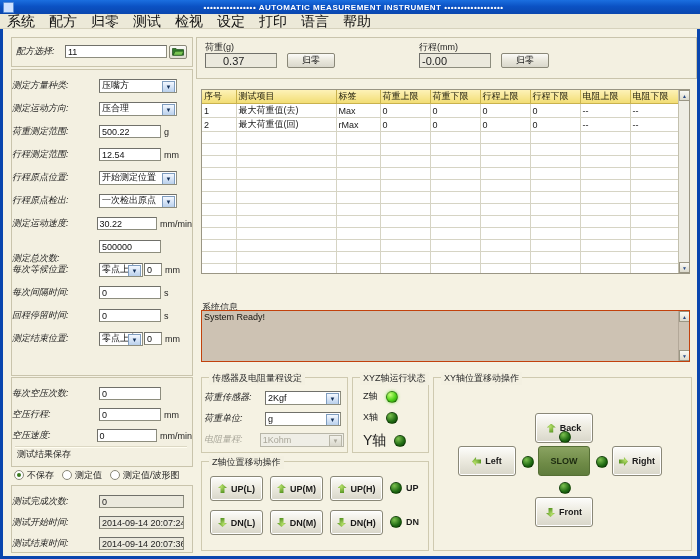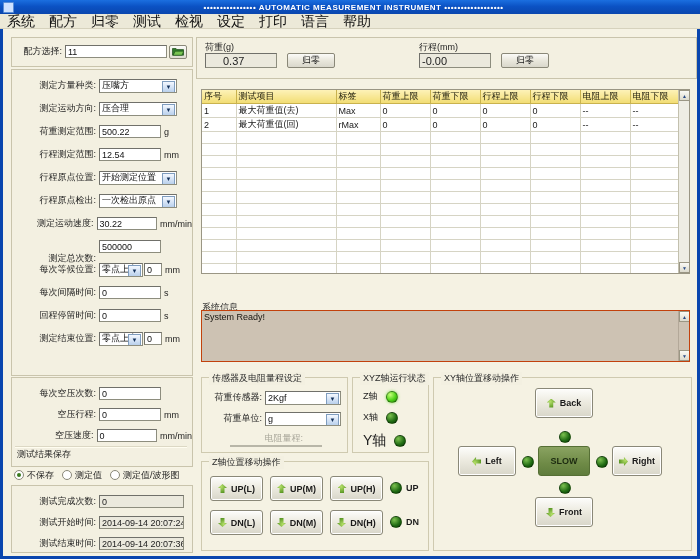--- a/index.html
+++ b/index.html
@@ -42,21 +42,21 @@
     position:absolute;background:#f3f0e1;
     border:1px solid #c9c4ac;
   }
   .gbox{position:absolute;border:1px solid #cfcab0;background:transparent;}
   .gbox > .gtitle{
     position:absolute;top:-6px;left:7px;background:#f3f0e1;
     padding:0 3px;font-size:9px;color:#2b2b2b;white-space:nowrap;
   }
   
   .row{position:absolute;display:flex;align-items:center;height:15px;}
-  .lbl{font-size:9px;color:#1e1e1e;text-align:right;white-space:nowrap;}
+  .lbl{font-size:9px;color:#1e1e1e;text-align:left;white-space:nowrap;font-style:italic;}
   .inp{
     height:13px;box-sizing:border-box;background:#fff;
     border:1px solid #8d8d7e;border-top-color:#70706a;border-left-color:#70706a;
     font-size:9px;padding:0 2px;color:#111;line-height:12px;
     font-family:"Liberation Sans",sans-serif;
     display:flex;align-items:center;overflow:hidden;white-space:nowrap;
   }
   .inp.ro{background:#ebe9dd;color:#222;}
   .sel{
     height:14px;box-sizing:border-box;background:#fff;
@@ -545,21 +545,21 @@
           <span class="arrow">▼</span>
         </span>
       </div>
       <div class="row" style="left:2px;top:33px;width:140px;">
         <span class="lbl" style="width:58px;">荷重单位:</span>
         <span class="sel" style="width:76px;margin-left:3px;">
           <span>g</span>
           <span class="arrow">▼</span>
         </span>
       </div>
-      <div class="row" style="left:2px;top:54px;width:140px;flex-direction:column;">
+      <div class="row" style="left:2px;top:54px;width:140px;">
         <span class="lbl" style="width:58px;color:#a9a79a;">电阻量程:</span>
         <span class="sel dis" style="width:92px;margin-left:3px;">
           <span>1Kohm</span>
           <span class="arrow">▼</span>
         </span>
       </div>
     </div>
 
     <div class="gbox" style="left:346px;top:348px;width:75px;height:74px;">
       <span class="gtitle">XYZ轴运行状态</span>
@@ -609,21 +609,21 @@
       </span>
       <div style="position:absolute;left:188px;top:54px;display:flex;align-items:center;gap:4px;">
         <span class="led off"></span>
         <span style="font-size:9px;font-weight:bold;color:#1e1e1e;">DN</span>
       </div>
     </div>
 
     <div class="gbox" style="left:427px;top:348px;width:257px;height:172px;">
       <span class="gtitle">XY轴位置移动操作</span>
 
-      <span class="mbtn" style="position:absolute;left:101px;top:10px;width:58px;height:30px;">
+      <span class="mbtn" style="position:absolute;left:101px;top:35px;width:58px;height:30px;">
         <span class="arrowglyph"></span>
         <span>Back</span>
       </span>
       <span class="led off" style="position:absolute;left:125px;top:53px;"></span>
 
       <span class="mbtn" style="position:absolute;left:24px;top:68px;width:58px;height:30px;">
         <span class="arrowglyph left"></span>
         <span>Left</span>
       </span>
       <span class="led off" style="position:absolute;left:88px;top:78px;"></span>

